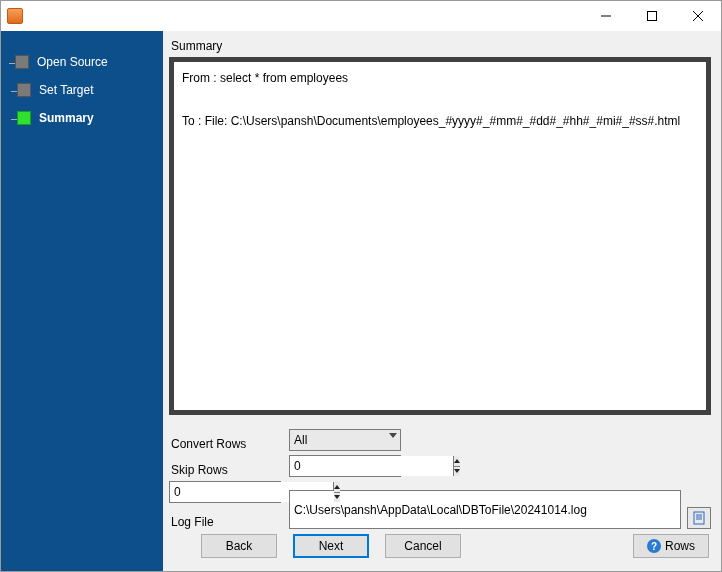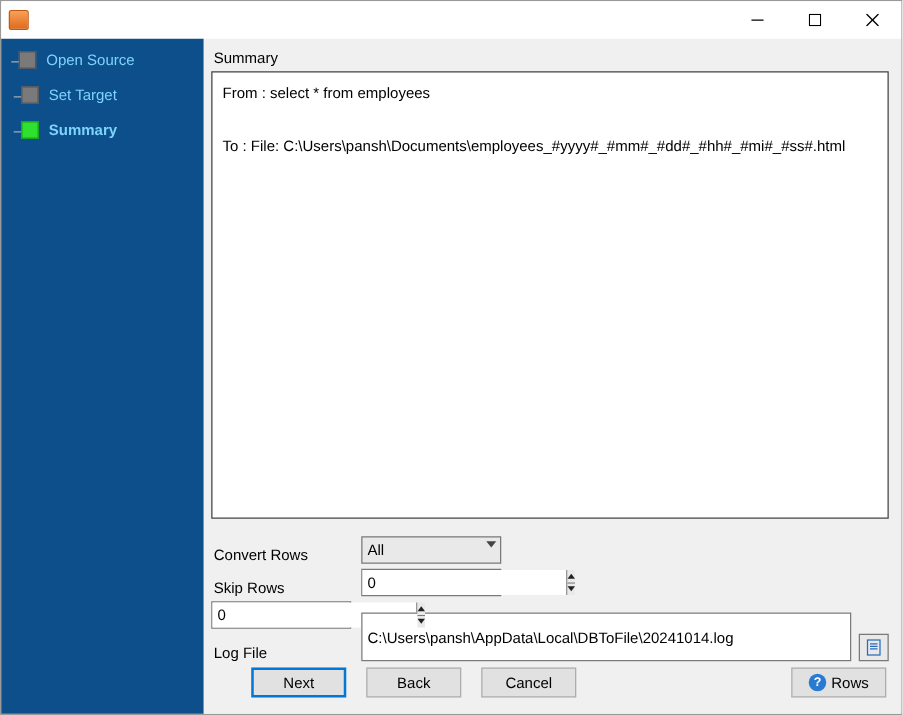--- a/index.html
+++ b/index.html
@@ -10,31 +10,31 @@
 .titlebar { height: 30px; display: flex; align-items: center; justify-content: space-between; background: #fff; }
 .titlebar-left { display: flex; align-items: center; padding-left: 6px; }
 .app-icon { width: 16px; height: 16px; background: linear-gradient(#f7a05a,#e06a1a); border-radius: 2px; border:1px solid #c05a10; }
 .win-controls { display: flex; }
 .win-btn { width: 46px; height: 30px; display: flex; align-items: center; justify-content: center; }
 .win-btn svg { width: 10px; height: 10px; }
 
 .body { flex: 1; display: flex; min-height: 0; }
 
 .sidebar { width: 162px; background: #0d4f8b; padding-top: 10px; }
-.nav-item { display: flex; align-items: flex-start; height: 28px; padding-left: 14px; color: #7dd3fc; cursor: default; }
+.nav-item { display: flex; align-items: flex-end; height: 28px; padding-left: 14px; color: #ffffff; cursor: default; }
 .nav-sq { width: 14px; height: 14px; background: #7a7a7a; border: 1px solid #555; margin-right: 8px; position: relative; }
 .nav-dash { width: 6px; height: 1px; background: #aaa; position: absolute; left: -7px; top: 7px; }
 .nav-item.active .nav-sq { background: #2fe02f; border-color: #18a018; }
 .nav-item.active { font-weight: bold; }
 .nav-item.sub { padding-left: 16px; }
 
 .main { flex: 1; display: flex; flex-direction: column; padding: 6px 10px 8px 6px; background: #f0f0f0; }
 
 .section-label { padding: 2px 0 4px 2px; color: #000; }
-.summary-box { flex: 1; background: #fff; border: 1px solid #404040; padding: 6px 8px; line-height: 1.8; overflow: auto; white-space: pre-wrap; }
+.summary-box { flex: 1; background: #fff; border: 5px solid #404040; padding: 6px 8px; line-height: 1.8; overflow: auto; white-space: pre-wrap; }
 
 .form-rows { margin-top: 10px; }
 .form-row { display: flex; align-items: flex-end; height: 26px; }
 .form-row label { width: 120px; padding-left: 2px; }
 .selectwrap { position: relative; width: 112px; height: 22px; }
 .selectwrap select { width: 100%; height: 100%; border: 1px solid #7a7a7a; background: #e9e9e9; padding: 0 4px; appearance: none; }
 .selectwrap .chev { position: absolute; right: 4px; top: 4px; pointer-events: none; border-left: 4px solid transparent; border-right: 4px solid transparent; border-top: 5px solid #444; }
 
 .spinwrap { display: flex; width: 112px; height: 22px; border: 1px solid #7a7a7a; background: #fff; }
 .spinwrap input { flex: 1; border: none; padding: 0 4px; outline: none; }
@@ -146,25 +146,25 @@
               <line x1="4" y1="4" x2="10" y2="4" stroke="#2a6bbf"></line>
               <line x1="4" y1="6" x2="10" y2="6" stroke="#2a6bbf"></line>
               <line x1="4" y1="8" x2="10" y2="8" stroke="#2a6bbf"></line>
             </svg>
           </div>
         </div>
       </div>
 
       <div class="button-row">
         <div style="width:14px"></div>
+        <div class="btn">
+            <span>Back</span>
+          </div>
         <div class="btn primary">
             <span>Next</span>
-          </div>
-        <div class="btn">
-            <span>Back</span>
           </div>
         <div class="btn">
             <span>Cancel</span>
           </div>
         <div class="spacer"></div>
         <div class="btn">
           <span class="help-icon">?</span>
           <span>Rows</span>
         </div>
       </div>

